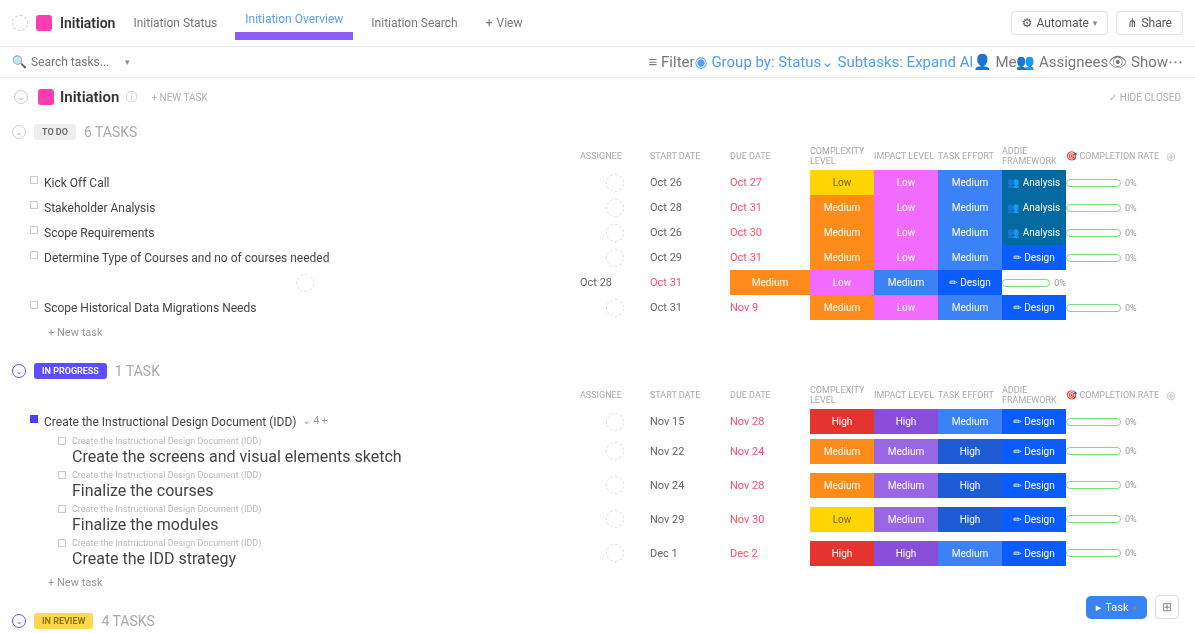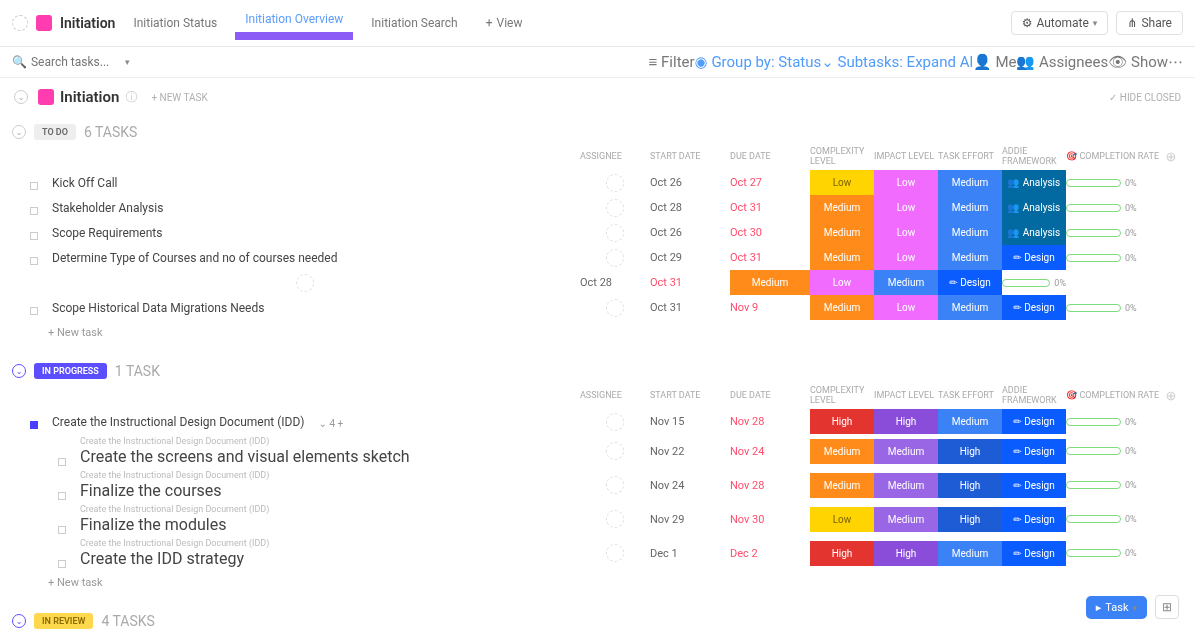--- a/index.html
+++ b/index.html
@@ -28,21 +28,21 @@
 .group-head{display:flex;align-items:center;gap:8px;padding:4px 2px}
 .status-pill{font-size:9px;font-weight:600;padding:3px 8px;border-radius:3px;color:#555}
 .pill-todo{background:#eee;color:#666}
 .pill-progress{background:#5c4dff;color:#fff}
 .pill-review{background:#ffd84d;color:#8a6d00}
 .task-count{font-size:14px;color:#aaa}
 .collapse-circle{width:14px;height:14px;border:1px solid #ccc;border-radius:50%;display:flex;align-items:center;justify-content:center;font-size:8px;color:#aaa}
 .collapse-circle.open{border-color:#5c4dff;color:#5c4dff}
 .columns{display:grid;grid-template-columns:1fr 70px 80px 80px 64px 64px 64px 64px 95px 20px;align-items:center;font-size:9px;color:#aaa;text-transform:uppercase;padding:2px 4px 4px 20px}
 .row{display:grid;grid-template-columns:1fr 70px 80px 80px 64px 64px 64px 64px 95px 20px;align-items:center;padding:0 4px 0 20px;height:25px}
-.task-name{display:flex;align-items:flex-end;gap:14px;font-size:12px;color:#444;overflow:hidden}
+.task-name{display:flex;align-items:flex-start;gap:6px;font-size:12px;color:#444;overflow:hidden}
 .sq{width:8px;height:8px;border:1px solid #ccc;display:inline-block;flex-shrink:0}
 .sq.blue{background:#4a3fff;border-color:#4a3fff}
 .assignee{width:18px;height:18px;border:1px dashed #ddd;border-radius:50%;justify-self:center}
 .date{font-size:11px;color:#666;text-align:left}
 .date.red{color:#ff4d6d}
 .tag{font-size:10px;color:#fff;text-align:center;padding:6px 0;height:25px;display:flex;align-items:center;justify-content:center}
 .c-low{background:#ffd400;color:#7a6200}
 .c-med{background:#ff8c1a}
 .c-high{background:#e3342f}
 .i-low{background:#f26bff}

